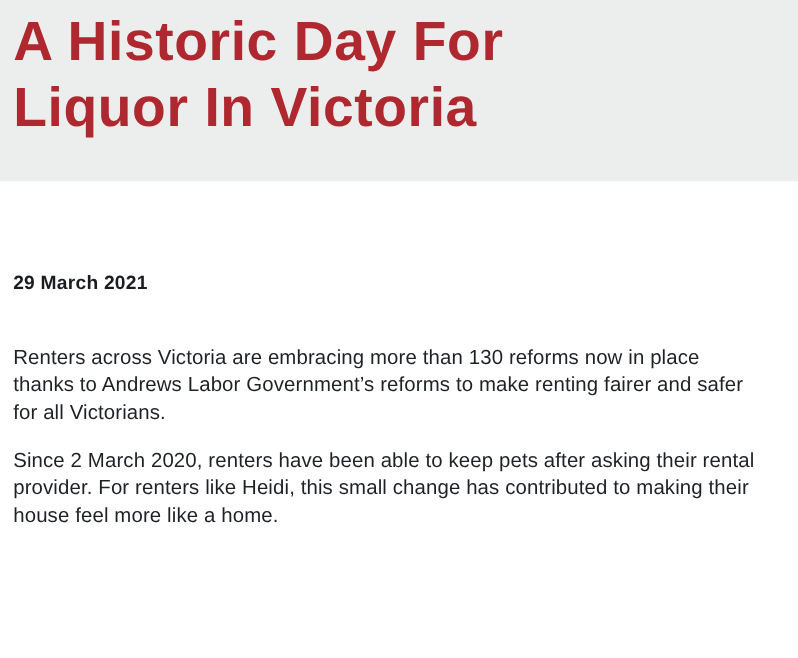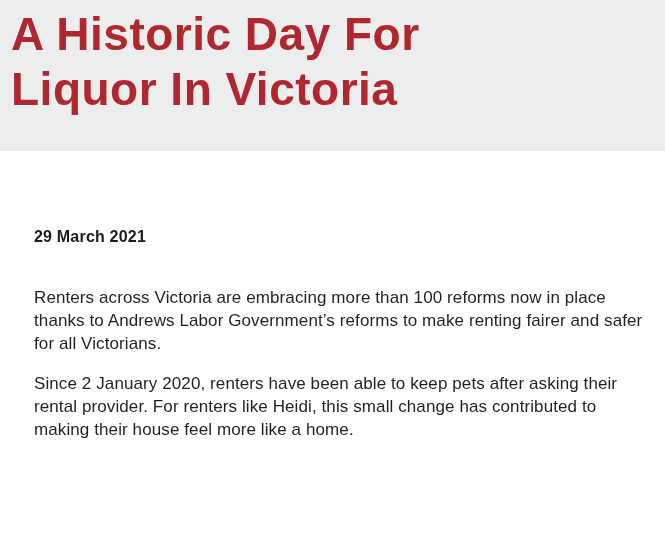--- a/index.html
+++ b/index.html
@@ -28,21 +28,20 @@
     line-height: 55px;
     font-weight: 700;
     letter-spacing: 0.5px;
   }
   .page-title .title-line {
     display: block;
     white-space: nowrap;
   }
   .content {
     padding: 0 8px 0 11px;
-    margin-left: 23px;
   }
   .article-date {
     margin: 76px 0 0 0;
     color: #1a1c20;
     font-size: 16px;
     line-height: 20px;
     font-weight: 700;
     letter-spacing: 0.2px;
   }
   .body-copy p {
@@ -64,16 +63,16 @@
   <h1 class="page-title">
     <span class="title-line">A Historic Day For</span>
     <span class="title-line">Liquor In Victoria</span>
   </h1>
 </header>
 
 <main class="content">
   <div class="article-date">29 March 2021</div>
 
   <div class="body-copy">
-    <p>Renters across Victoria are embracing more than 100 reforms now in place thanks to Andrews Labor Government’s reforms to make renting fairer and safer for all Victorians.</p>
-    <p>Since 2 January 2020, renters have been able to keep pets after asking their rental provider. For renters like Heidi, this small change has contributed to making their house feel more like a home.</p>
+    <p>Renters across Victoria are embracing more than 130 reforms now in place thanks to Andrews Labor Government’s reforms to make renting fairer and safer for all Victorians.</p>
+    <p>Since 2 March 2020, renters have been able to keep pets after asking their rental provider. For renters like Heidi, this small change has contributed to making their house feel more like a home.</p>
   </div>
 </main>
 
 </body></html>

